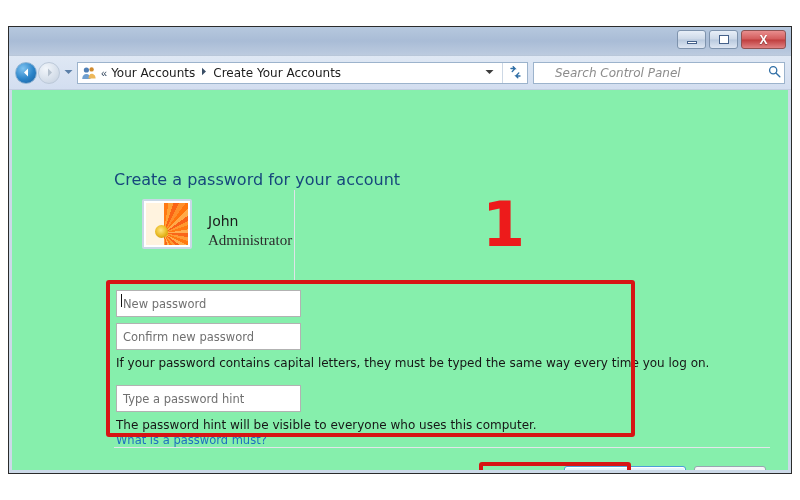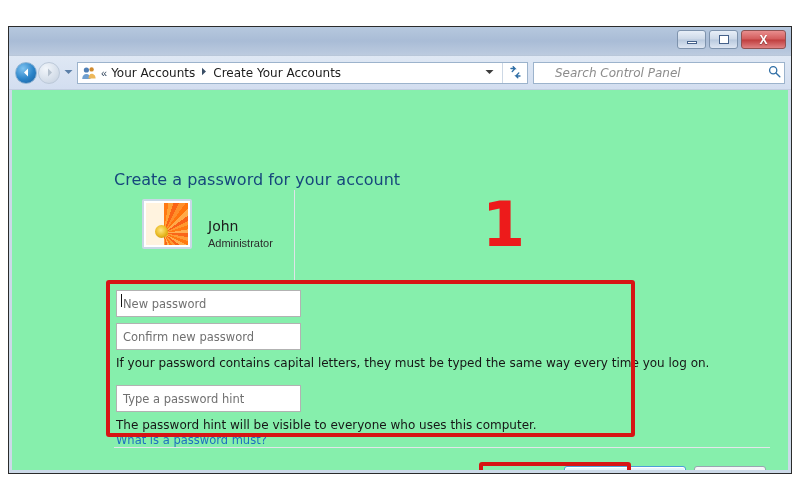--- a/index.html
+++ b/index.html
@@ -284,23 +284,23 @@
     margin-left: 16px;
     padding-top: 6px;
   }
   .user-name {
     font-size: 14px;
     color: #1b1b1b;
     font-family: "DejaVu Sans", sans-serif;
     line-height: 1.2;
   }
   .user-role {
-    font-size: 11px;
+    font-size: 15px;
     color: #2c2c2c;
-    font-family: Liberation Sans, sans-serif;
+    font-family: Liberation Serif, serif;
     margin-top: 2px;
   }
 
   
   .v-divider {
     position: absolute;
     left: 282px;
     top: 100px;
     width: 1px;
     height: 92px;

